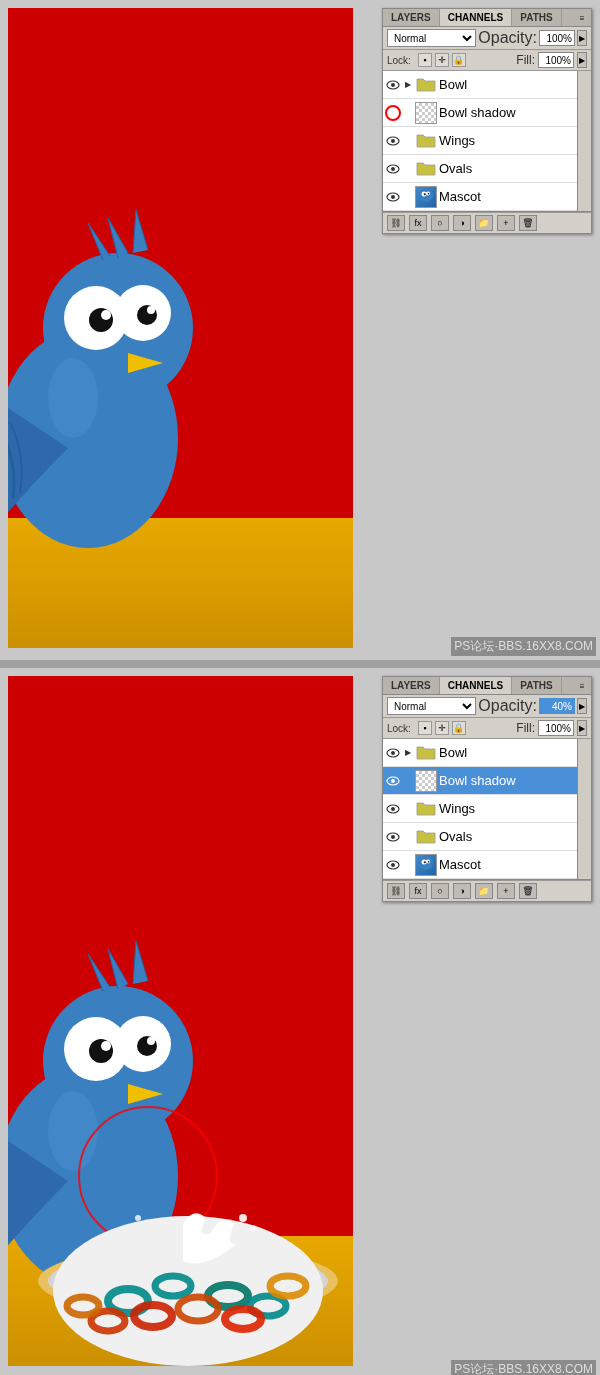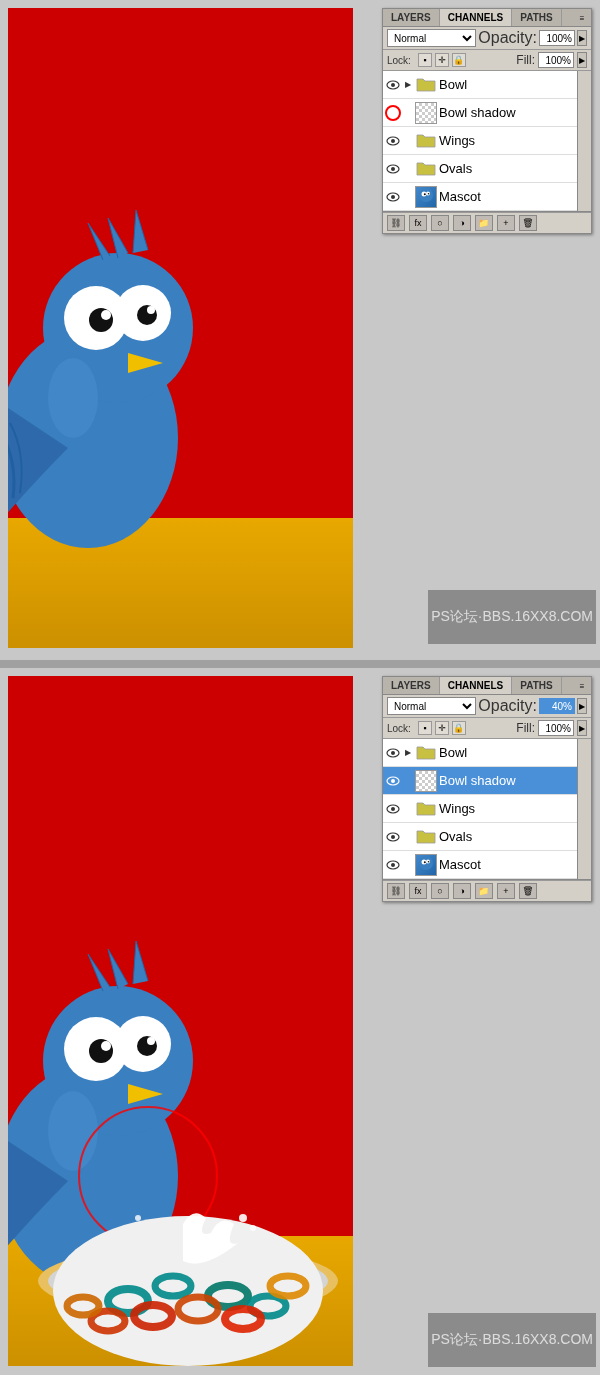--- a/index.html
+++ b/index.html
@@ -308,26 +308,26 @@
       display: flex;
       align-items: center;
       justify-content: center;
       font-size: 9px;
       cursor: pointer;
     }
 
     
     .watermark {
       position: absolute;
-      bottom: 16px;
+      bottom: 4px;
       right: 4px;
-      font-size: 14px;
+      font-size: 12px;
       color: rgba(255,255,255,0.7);
       background: rgba(0,0,0,0.3);
-      padding: 18px 3px;
+      padding: 1px 3px;
     }
 
     
     .divider {
       width: 600px;
       height: 8px;
       background: #a0a0a0;
     }
 
     

